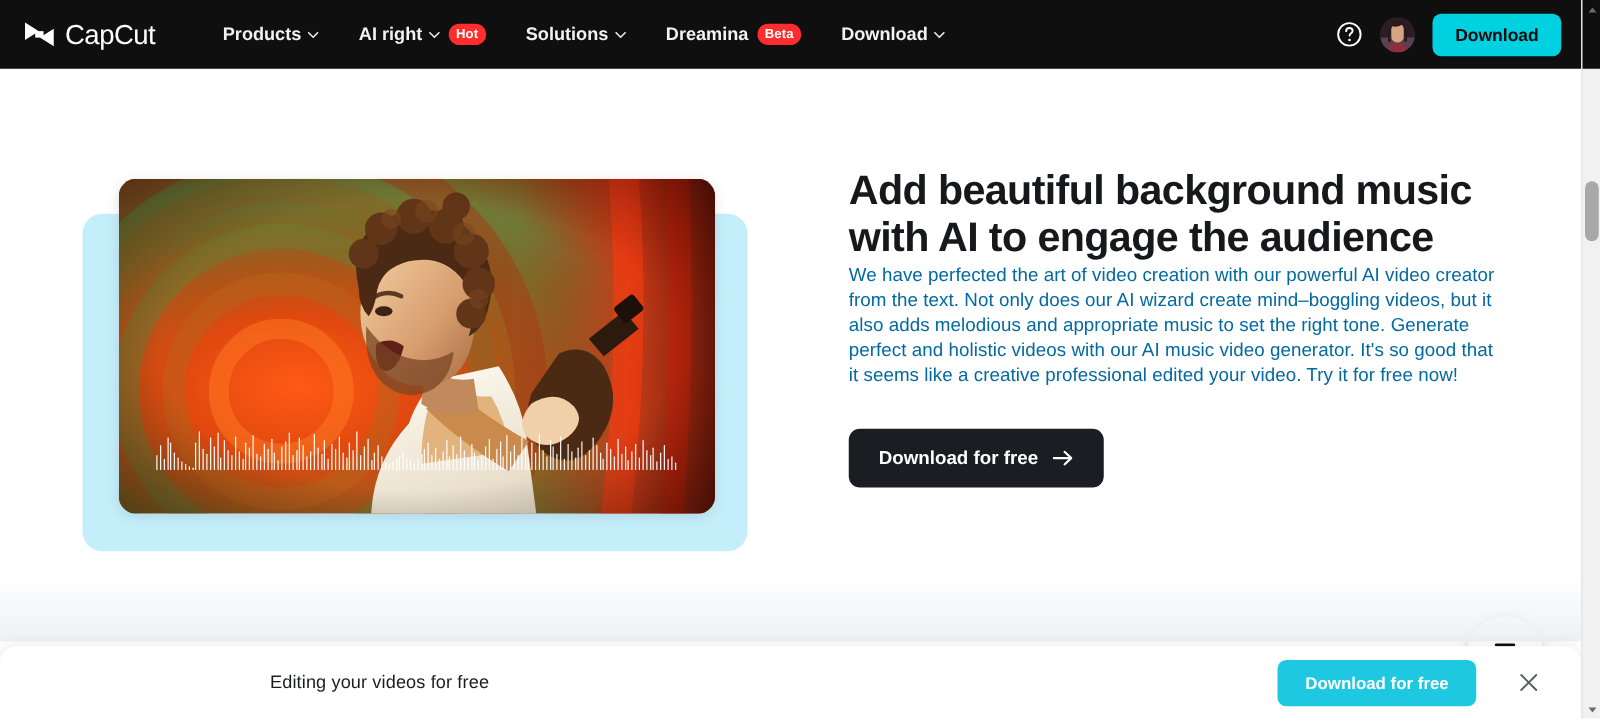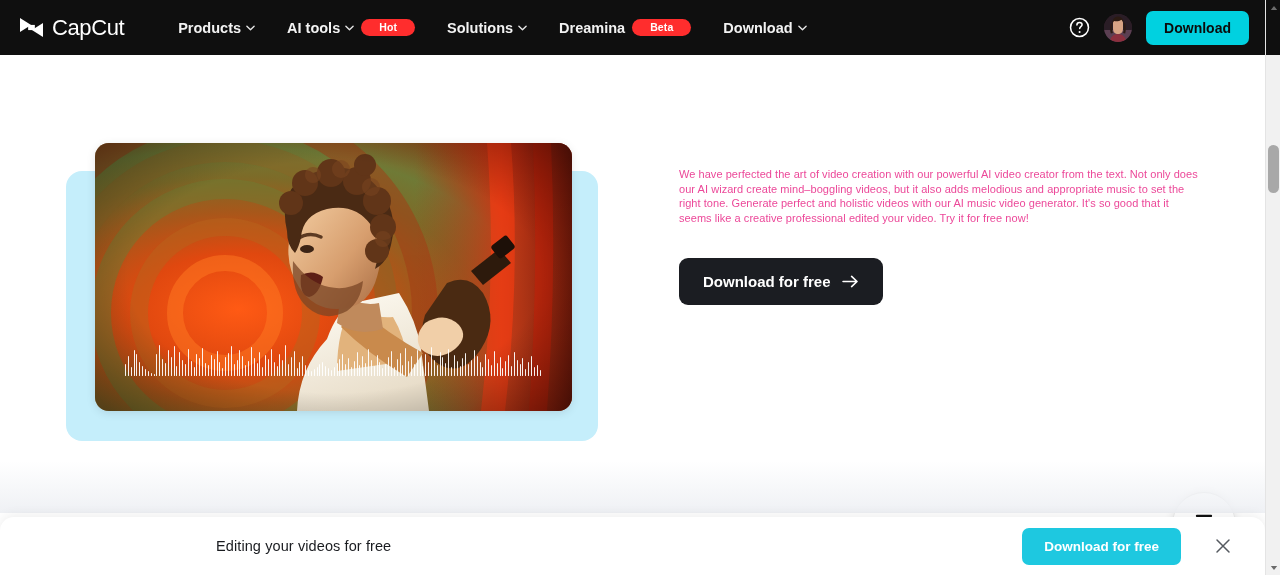--- a/index.html
+++ b/index.html
@@ -33,21 +33,21 @@
   .nav-item {
     display: flex; align-items: center; gap: 5px;
     color: #f2f2f2; font-size: 14.5px; font-weight: 600;
     padding: 0 16px; height: 55px; cursor: pointer;
     white-space: nowrap;
   }
   .caret { width: 9px; height: 6px; display:block; opacity: .95; }
   .badge {
     display: inline-block; background: #ff2d2d; color: #fff;
     font-size: 10.5px; font-weight: 700; line-height: 1;
-    padding: 3px 18px 4px; border-radius: 9px; margin-left: 2px;
+    padding: 3px 6px 4px; border-radius: 9px; margin-left: 2px;
     letter-spacing: .1px;
   }
   .header-right {
     margin-left: auto; display: flex; align-items: center;
     gap: 14px; margin-right: 16px;
   }
   .help-icon { width: 21px; height: 21px; cursor: pointer; display:block; }
   .avatar {
     width: 28px; height: 28px; border-radius: 50%;
     overflow: hidden; cursor: pointer; flex-shrink: 0;
@@ -95,22 +95,22 @@
     background: rgba(255,255,255,.93); border-radius: .5px;
   }
 
   
   .copy { position: absolute; left: 679px; top: 78px; width: 520px; }
   .headline {
     font-size: 33px; line-height: 1.14; font-weight: 700;
     color: #16181c; letter-spacing: -0.5px;
   }
   .body-text {
-    margin-top: 34px; font-size: 11px; line-height: 1.33;
-    color: #ec4899; letter-spacing: .05px;
+    margin-top: 3px; font-size: 15px; line-height: 1.33;
+    color: #0369a1; letter-spacing: .05px;
   }
   .btn-cta {
     margin-top: 32px; display: inline-flex; align-items: center; gap: 11px;
     background: #1b1d22; color: #ffffff;
     font-size: 15px; font-weight: 700;
     border: none; border-radius: 9px;
     padding: 15px 24px; cursor: pointer;
     font-family: "Liberation Sans", sans-serif;
   }
   .arrow-r { width: 17px; height: 13px; display:block; }
@@ -194,21 +194,21 @@
     </div>
 
     <nav class="nav">
       <div class="nav-item">
         <span>Products</span>
         <svg class="caret" viewBox="0 0 10 6">
             <path d="M1 1 L5 5 L9 1" stroke="#f2f2f2" stroke-width="1.5" fill="none" stroke-linecap="round" stroke-linejoin="round"></path>
           </svg>
       </div>
       <div class="nav-item">
-        <span>AI tools</span>
+        <span>AI right</span>
         <svg class="caret" viewBox="0 0 10 6">
             <path d="M1 1 L5 5 L9 1" stroke="#f2f2f2" stroke-width="1.5" fill="none" stroke-linecap="round" stroke-linejoin="round"></path>
           </svg>
         <span class="badge">Hot</span>
       </div>
       <div class="nav-item">
         <span>Solutions</span>
         <svg class="caret" viewBox="0 0 10 6">
             <path d="M1 1 L5 5 L9 1" stroke="#f2f2f2" stroke-width="1.5" fill="none" stroke-linecap="round" stroke-linejoin="round"></path>
           </svg>
@@ -498,20 +498,21 @@
             <i style="height: 14px;"></i>
             <i style="height: 20px;"></i>
             <i style="height: 9px;"></i>
             <i style="height: 11px;"></i>
             <i style="height: 6px;"></i>
           </div>
       </div>
     </div>
 
     <div class="copy">
+      <h1 class="headline">Add beautiful background music with AI to engage the audience</h1>
       <p class="body-text">We have perfected the art of video creation with our powerful AI video creator from the text. Not only does our AI wizard create mind–boggling videos, but it also adds melodious and appropriate music to set the right tone. Generate perfect and holistic videos with our AI music video generator. It's so good that it seems like a creative professional edited your video. Try it for free now!</p>
       <button class="btn-cta">
         <span>Download for free</span>
         <svg class="arrow-r" viewBox="0 0 18 14">
           <path d="M1 7 H15.4 M10.2 1.6 L16 7 L10.2 12.4" stroke="#ffffff" stroke-width="1.8" fill="none" stroke-linecap="round" stroke-linejoin="round"></path>
         </svg>
       </button>
     </div>
 
     <div class="scroll-top">

